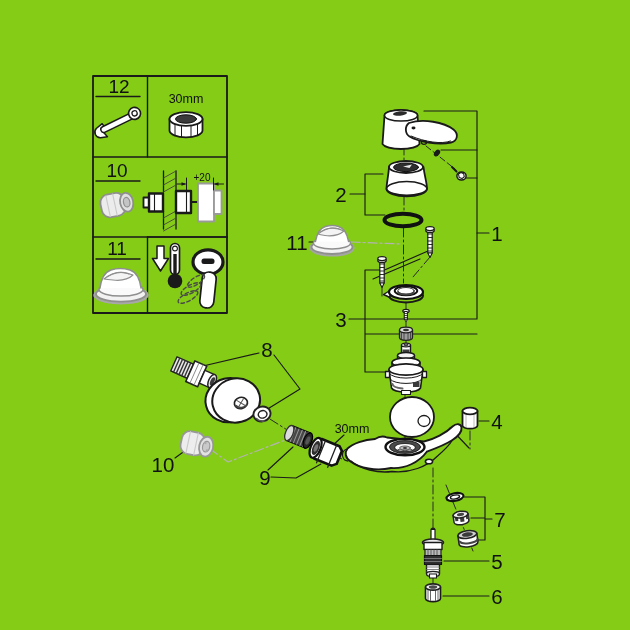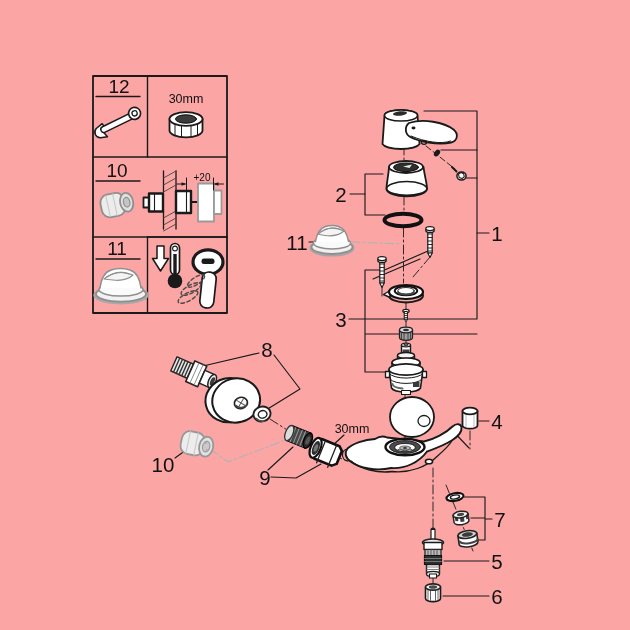--- a/index.html
+++ b/index.html
@@ -1,16 +1,16 @@
 <!DOCTYPE html>
 <html><head>
 <meta charset="utf-8">
 <style>
   html,body{margin:0;padding:0;background:#fff;}
-  #stage{width:630px;height:630px;position:relative;background:#fca5a5;overflow:hidden;}
+  #stage{width:630px;height:630px;position:relative;background:#84cc16;overflow:hidden;}
   svg{display:block;}
   text{font-family:"Liberation Sans","DejaVu Sans",sans-serif;fill:#111;}
   .t{font-size:20.5px;text-anchor:middle;}
   .tl{font-size:19px;text-anchor:middle;}
   .ts{font-size:12.5px;text-anchor:middle;}
   .td{font-size:10px;text-anchor:middle;}
   .s{fill:#ffffff;stroke:#1a1a1a;}
   .l{fill:none;stroke:#1a1a1a;}
   .cd{fill:none;stroke:#2a2a2a;stroke-width:1;stroke-dasharray:9 3 2 3;}
   .cdg{fill:none;stroke:#b3b3b3;stroke-width:1.2;stroke-dasharray:9 3 2 3;}

